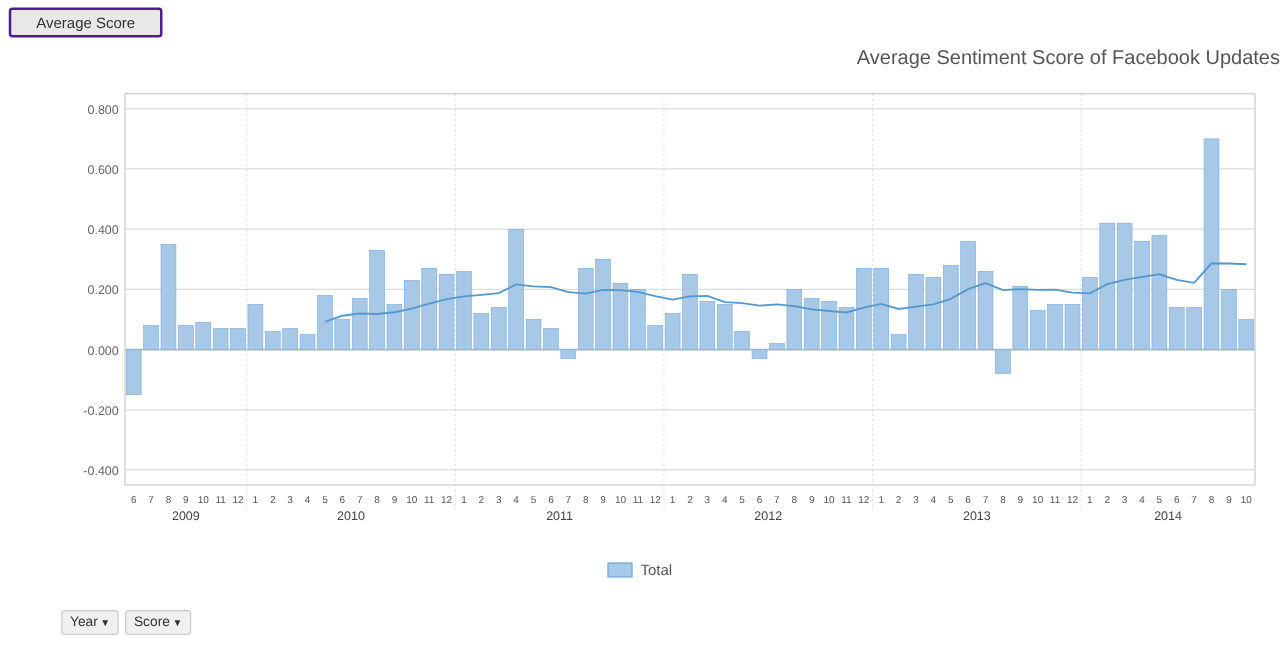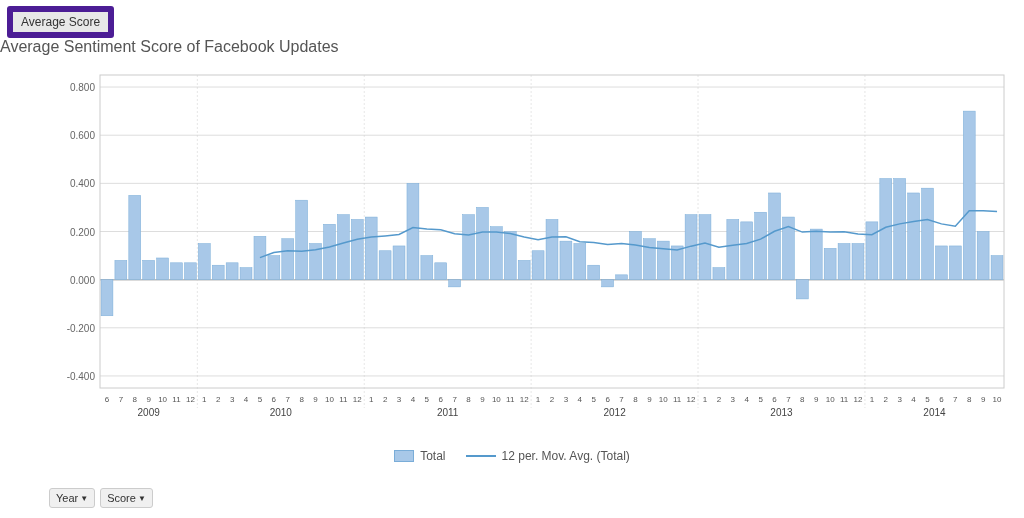--- a/index.html
+++ b/index.html
@@ -9,37 +9,37 @@
       width: 1024px;
       height: 518px;
       overflow: hidden;
       position: relative;
     }
     .avg-score-btn {
       position: absolute;
       top: 6px;
       left: 7px;
       background: #e8e8e8;
-      border: 6px solid #4c1d95;
+      border: 2px solid #4c1d95;
       border-radius: 3px;
-      padding: 3px 8px;
+      padding: 3px 20px;
       font-size: 12px;
       color: #333;
       cursor: pointer;
       z-index: 10;
     }
     .chart-container {
       position: absolute;
       top: 0;
       left: 0;
       width: 1024px;
       height: 518px;
     }
     .chart-title {
-      text-align: left;
+      text-align: right;
       font-size: 16px;
       color: #555;
       padding-top: 38px;
       font-weight: normal;
     }
     .chart-area {
       position: absolute;
       top: 65px;
       left: 45px;
       right: 10px;
@@ -272,24 +272,20 @@
         <path d="M 214.93846153846152 192.58333333333331 L 228.84615384615384 187.5673076923077 L 242.75384615384615 185.76153846153844 L 256.66153846153844 186.1628205128205 L 270.5692307692308 184.75833333333333 L 284.4769230769231 181.949358974359 L 298.38461538461536 177.93653846153845 L 312.2923076923077 174.32500000000002 L 326.2 172.1179487179487 L 340.10769230769233 170.91410256410256 L 354.0153846153846 169.5096153846154 L 367.9230769230769 162.48717948717947 L 381.83076923076925 164.0923076923077 L 395.73846153846154 164.69423076923078 L 409.6461538461538 168.70705128205128 L 423.55384615384617 169.91089743589745 L 437.46153846153845 166.90128205128207 L 451.36923076923074 167.1019230769231 L 465.2769230769231 168.50641025641025 L 479.18461538461537 171.9173076923077 L 493.0923076923077 174.72628205128206 L 507 172.1179487179487 L 520.9076923076923 171.71666666666664 L 534.8153846153846 176.7326923076923 L 548.7230769230769 177.53525641025644 L 562.6307692307693 179.54166666666669 L 576.5384615384615 178.53846153846155 L 590.4461538461538 179.94294871794875 L 604.3538461538461 182.55128205128204 L 618.2615384615385 183.7551282051282 L 632.1692307692308 184.95897435897436 L 646.0769230769231 181.1467948717949 L 659.9846153846154 178.13717948717948 L 673.8923076923077 182.14999999999998 L 687.8 180.34423076923076 L 701.7076923076924 178.53846153846152 L 715.6153846153846 174.12435897435896 L 729.5230769230769 166.29935897435897 L 743.4307692307692 161.48397435897434 L 757.3384615384615 167.1019230769231 L 771.2461538461539 166.29935897435897 L 785.1538461538462 166.90128205128207 L 799.0615384615385 166.70064102564103 L 812.9692307692308 169.10833333333335 L 826.876923076923 169.7102564102564 L 840.7846153846153 162.28653846153847 L 854.6923076923077 158.87564102564104 L 868.6 156.46794871794873 L 882.5076923076923 154.46153846153848 L 896.4153846153846 158.87564102564104 L 910.3230769230769 161.28333333333336 L 924.2307692307693 145.63333333333333 L 938.1384615384616 145.83397435897436 L 952.0461538461539 146.43589743589743" fill="none" stroke="#5599cc" stroke-width="1.5"></path>
         <rect x="55" y="10" width="904" height="313" fill="none" stroke="#ccc" stroke-width="1"></rect>
       </svg>
   </div>
 
   <div class="legend-area">
     <div class="legend-item">
       <div class="legend-bar"></div>
       <span>Total</span>
     </div>
-    <div class="legend-item">
-      <div class="legend-line"></div>
-      <span>12 per. Mov. Avg. (Total)</span>
-    </div>
   </div>
 
   <div class="bottom-controls">
     <button class="ctrl-btn">
       <span>Year</span>
       <span class="arrow">▼</span>
     </button>
     <button class="ctrl-btn">
       <span>Score</span>
       <span class="arrow">▼</span>

